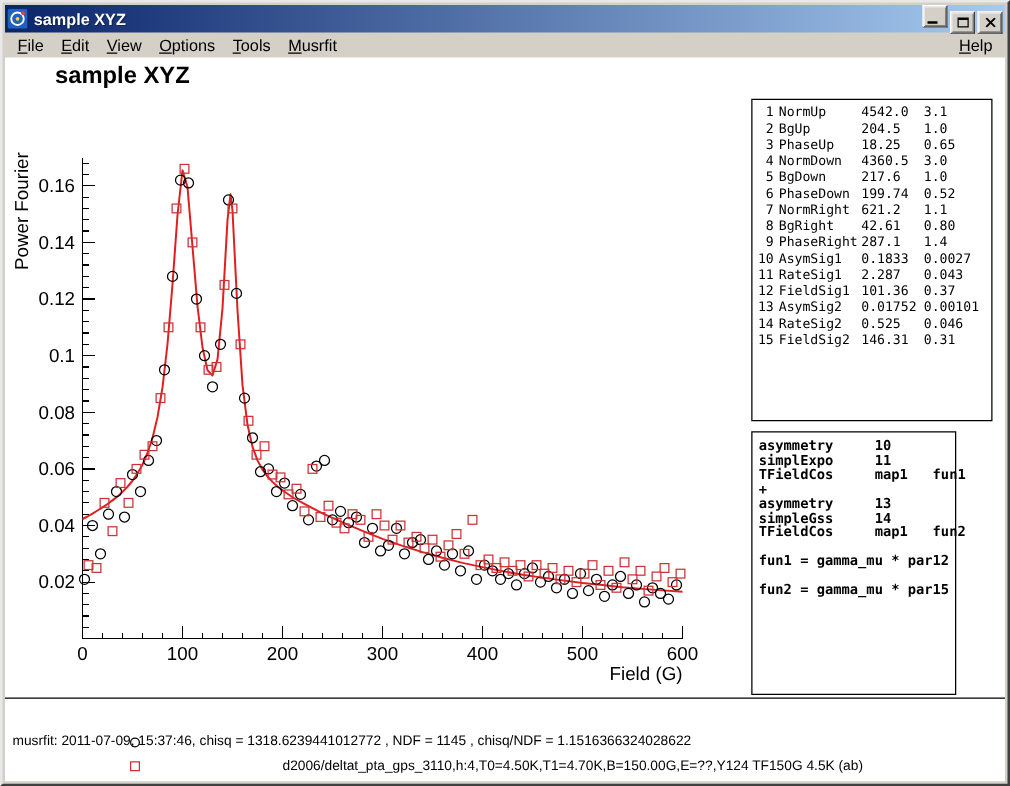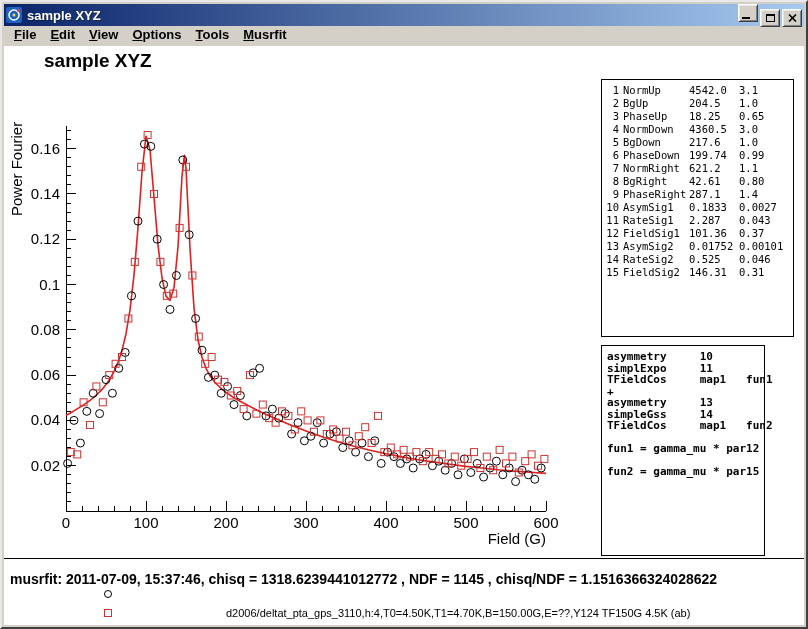--- a/index.html
+++ b/index.html
@@ -22,21 +22,21 @@
     width:18px;height:16px;background:#d4d0c8;display:inline-flex;
     align-items:center;justify-content:center;margin-left:2px;
     border:1px solid;border-color:#ffffff #404040 #404040 #ffffff;
     box-shadow:inset 1px 1px 0 #e8e8e8, inset -1px -1px 0 #808080;
     position:relative;cursor:default;
   }
   .glyph-min{width:8px;height:2px;background:#000;position:absolute;left:3px;bottom:2px;}
   .glyph-max{width:9px;height:8px;border:1px solid #000;border-top-width:2px;box-sizing:border-box;}
   .glyph-close{width:9px;height:8px;display:block;}
 
-  .menubar{height:20px;display:flex;align-items:flex-start;padding:0 3px;font-size:13px;color:#000;font-weight:bold;}
+  .menubar{height:20px;display:flex;align-items:flex-end;padding:0 3px;font-size:13px;color:#000;}
   .menu-item{padding:1px 7px 2px 7px;white-space:nowrap;}
   .menu-item.help{margin-left:auto;margin-top:17px;}
 
   .canvas{position:relative;background:#fff;height:579px;width:800px;overflow:hidden;}
   .canvas-title{position:absolute;left:40px;top:4px;font-size:19px;font-weight:bold;color:#000;}
 
   .plot-svg{position:absolute;left:0;top:0;}
   .ticklab{font-family:"Liberation Sans",sans-serif;font-size:15px;fill:#000;}
   .axtitle{font-family:"Liberation Sans",sans-serif;font-size:15px;fill:#000;}
 
@@ -51,21 +51,21 @@
 
   .theory-box{
     position:absolute;left:597px;top:299px;width:164px;height:211px;
     border:1px solid #000;background:#fff;box-sizing:border-box;
     padding:5px 0 0 5px;font-family:"DejaVu Sans Mono",monospace;
     font-size:11px;font-weight:bold;line-height:11.5px;color:#000;
   }
   .tline{white-space:pre;}
 
   .divider{position:absolute;left:0;top:512px;width:800px;height:1px;background:#000;}
-  .stats-line{position:absolute;left:6px;top:525px;font-size:14px;font-weight:bold;color:#000;white-space:nowrap;}
+  .stats-line{position:absolute;left:6px;top:541px;font-size:11px;font-weight:normal;color:#000;white-space:nowrap;}
 
   .legend{position:absolute;left:0;top:540px;width:800px;}
   .lrow{position:relative;height:19px;}
   .lmarker{position:absolute;left:100px;top:4px;width:8px;height:8px;border:1px solid #000;background:transparent;box-sizing:border-box;}
   .lmarker.circle{border-radius:50%;}
   .llabel{position:absolute;left:222px;top:2px;font-size:11px;white-space:nowrap;color:#000;}
 </style>
 </head>
 <body>
 
@@ -384,21 +384,21 @@
         <div class="prow">
           <span class="pn">5</span>
           <span class="pname">BgDown</span>
           <span class="pval">217.6</span>
           <span class="perr">1.0</span>
         </div>
         <div class="prow">
           <span class="pn">6</span>
           <span class="pname">PhaseDown</span>
           <span class="pval">199.74</span>
-          <span class="perr">0.99</span>
+          <span class="perr">0.52</span>
         </div>
         <div class="prow">
           <span class="pn">7</span>
           <span class="pname">NormRight</span>
           <span class="pval">621.2</span>
           <span class="perr">1.1</span>
         </div>
         <div class="prow">
           <span class="pn">8</span>
           <span class="pname">BgRight</span>

